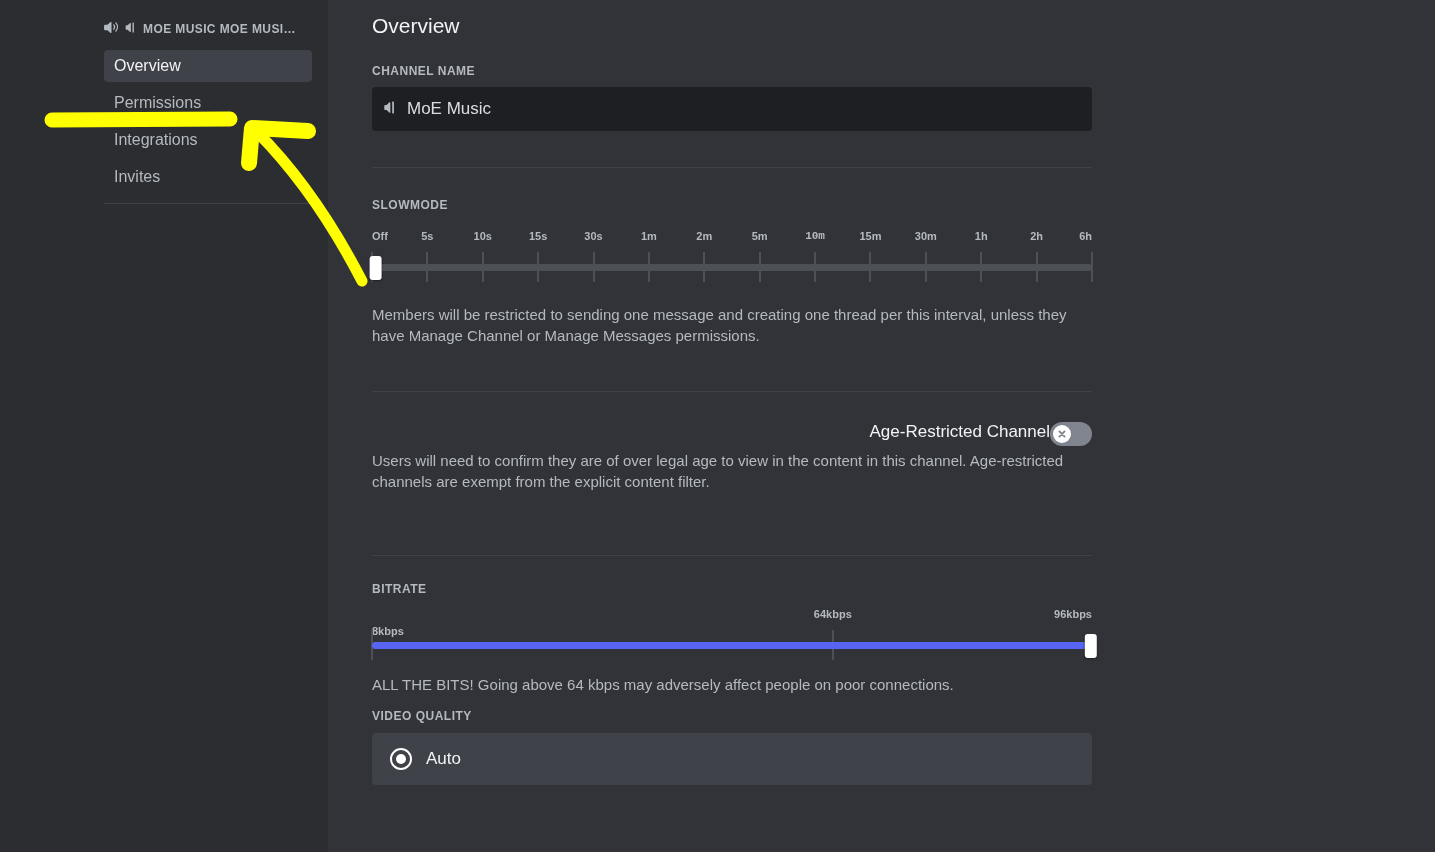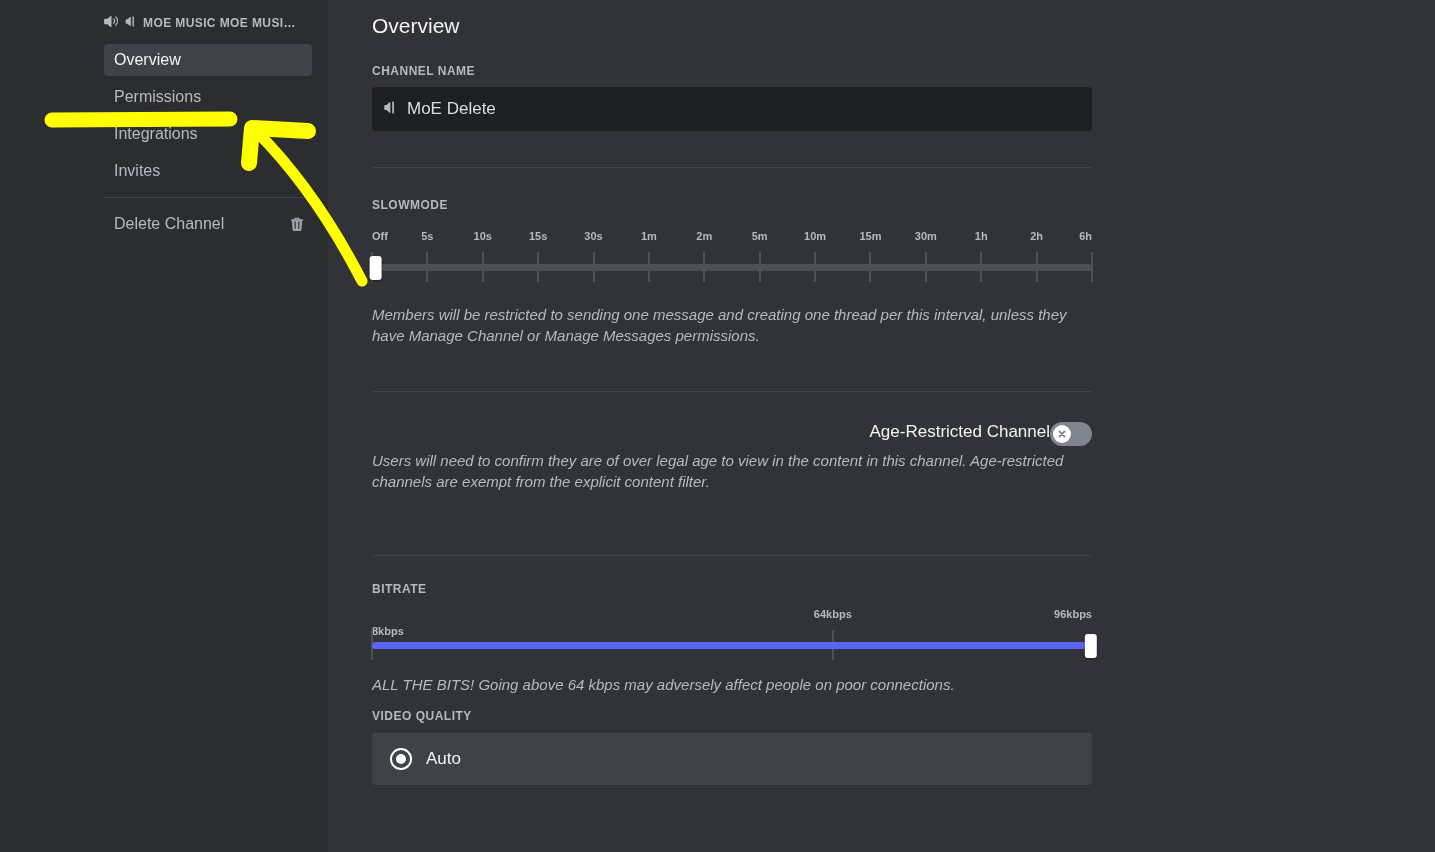--- a/index.html
+++ b/index.html
@@ -22,21 +22,21 @@
   
   .sidebar {
     width: 328px;
     height: 852px;
     background: #2b2d31;
     flex: 0 0 328px;
     position: relative;
   }
 
   .sidebar-inner {
-    padding-top: 10px;
+    padding-top: 16px;
   }
 
   .sidebar-header {
     display: flex;
     align-items: center;
     gap: 6px;
     padding: 2px 0 10px 104px;
     height: 34px;
   }
 
@@ -195,21 +195,20 @@
     cursor: pointer;
     box-shadow: 0 1px 2px rgba(0,0,0,.4);
   }
 
   .helper {
     font-size: 15px;
     color: #b5bac1;
     line-height: 1.42;
     margin-top: 22px;
     max-width: 730px;
-    font-style: italic;
   }
 
   .row-between {
     display: flex;
     align-items: flex-start;
     justify-content: flex-end;
   }
 
   .sec-title {
     font-size: 17px;
@@ -305,65 +304,57 @@
       </div>
       <div class="nav-item">
         <span>Integrations</span>
       </div>
       <div class="nav-item">
         <span>Invites</span>
       </div>
 
       <div class="nav-sep"></div>
 
-      <div class="nav-item danger">
-        <span>Delete Channel</span>
-        <span class="trash-ico">
-          <svg width="14" height="15" viewBox="0 0 14 15">
-            <path fill="currentColor" d="M5 0.8h4a.6.6 0 0 1 .6.6v.9h3.1a.6.6 0 1 1 0 1.2h-.5l-.7 9.1a1.4 1.4 0 0 1-1.4 1.3H3.9a1.4 1.4 0 0 1-1.4-1.3l-.7-9.1h-.5a.6.6 0 0 1 0-1.2h3.1v-.9A.6.6 0 0 1 5 .8zm.6 1.5h2.8v-.3H5.6zM4.4 4.6l.3 7.4h1V4.6zm3.9 0v7.4h1l.3-7.4z"></path>
-          </svg>
-        </span>
-      </div>
 
     </div>
   </div>
 
   <div class="main">
     <div class="content">
 
       <div class="page-title">Overview</div>
 
       <div>
         <div class="field-label">CHANNEL NAME</div>
         <div class="name-input">
           <span class="voice-ico">
             <svg width="13" height="15" viewBox="0 0 12 14">
               <path fill="#b5bac1" d="M5 2.2 2.4 4.6H1.3A1.1 1.1 0 0 0 .2 5.7v2.6a1.1 1.1 0 0 0 1.1 1.1h1.1L5 11.8a.5.5 0 0 0 .85-.37V2.57A.5.5 0 0 0 5 2.2z"></path>
               <rect fill="#b5bac1" x="7.6" y="1.5" width="1.6" height="11" rx="0.5"></rect>
             </svg>
           </span>
-          <span class="val">MoE Delete</span>
+          <span class="val">MoE Music</span>
         </div>
       </div>
 
       <div class="divider"></div>
 
       <div class="section">
         <div class="field-label">SLOWMODE</div>
         <div class="slider-wrap">
           <div class="tick-labels" id="sm-labels">
               <span style="left: 0%; transform: none;">Off</span>
               <span style="left: 7.69231%;">5s</span>
               <span style="left: 15.3846%;">10s</span>
               <span style="left: 23.0769%;">15s</span>
               <span style="left: 30.7692%;">30s</span>
               <span style="left: 38.4615%;">1m</span>
               <span style="left: 46.1538%;">2m</span>
               <span style="left: 53.8462%;">5m</span>
-              <span style="left: 61.5385%;">10m</span>
+              <span style="left: 61.5385%; font-family: Liberation Mono, monospace;">10m</span>
               <span style="left: 69.2308%;">15m</span>
               <span style="left: 76.9231%;">30m</span>
               <span style="left: 84.6154%;">1h</span>
               <span style="left: 92.3077%;">2h</span>
               <span style="left: 100%; transform: translateX(-100%);">6h</span>
             </div>
           <div class="track-area">
             <div class="ticks" id="sm-ticks">
                 <i style="left: 0%;"></i>
                 <i style="left: 7.69231%;"></i>

